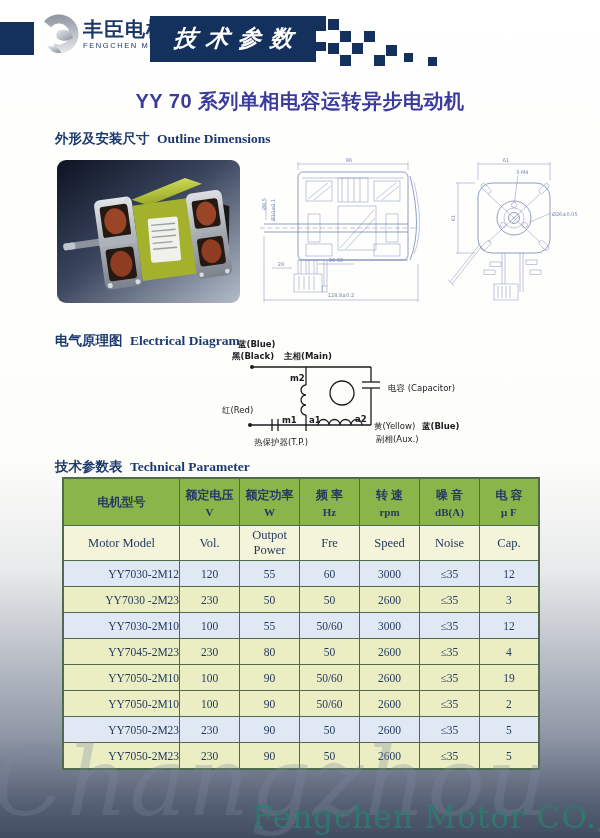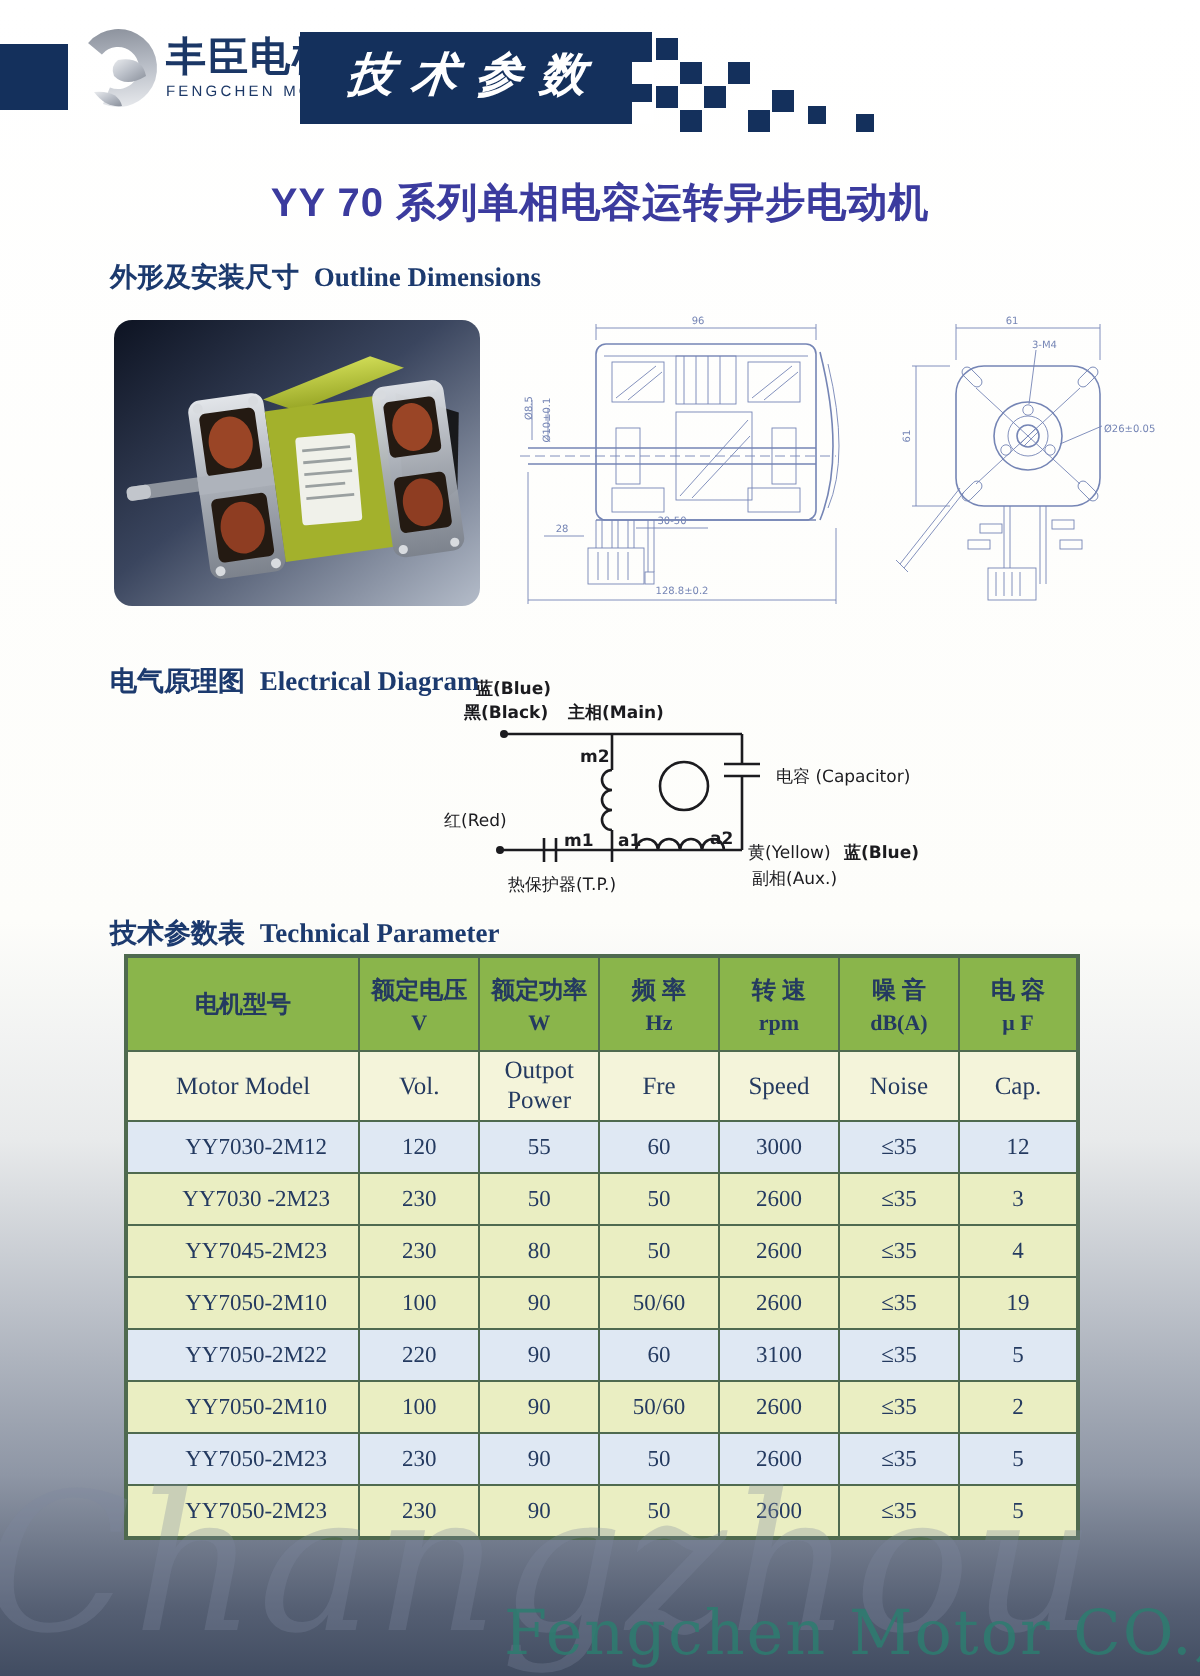--- a/index.html
+++ b/index.html
@@ -35,21 +35,21 @@
   .ctb{font-weight:bold;}
   
   #ptable{position:absolute;left:62px;top:477px;width:478px;border-collapse:collapse;table-layout:fixed;
     font-family:"Liberation Serif",serif;}
   #ptable th,#ptable td{border:1px solid #4f6a4f;text-align:center;color:#243a60;overflow:hidden;padding:0;}
   #ptable{border:2px solid #4f6a4f;}
   tr.hg th{background:#8ab54b;height:46px;font-size:12px;font-weight:bold;color:#203a60;}
   tr.hg .unit{display:block;font-size:11px;margin-top:2px;}
   tr.hc th{background:#f4f4da;height:34px;font-size:12.5px;font-weight:normal;}
   #ptable tbody td{height:25px;font-size:11.5px;}
-  #ptable tbody td:first-child{text-align:center;padding-left:13px;}
+  #ptable tbody td:first-child{text-align:right;padding-left:13px;}
   tr.rb td{background:#dfe8f3;}
   tr.ry td{background:#eaeec2;margin-top:45px;}
   
   #wm-city{position:absolute;left:-8px;top:726px;font-family:"DejaVu Serif",serif;font-size:96px;font-style:italic;
     color:rgba(125,135,158,0.30);letter-spacing:1px;white-space:nowrap;}
   #wm-co{position:absolute;left:252px;top:799px;font-family:"DejaVu Serif",serif;font-size:31px;
     color:rgba(45,125,112,0.85);letter-spacing:1px;white-space:nowrap;}
 </style>
 </head>
 <body>
@@ -350,47 +350,47 @@
       </tr>
       <tr class="ry">
         <td>YY7030 -2M23</td>
           <td>230</td>
           <td>50</td>
           <td>50</td>
           <td>2600</td>
           <td>≤35</td>
           <td>3</td>
       </tr>
+      <tr class="rb">
+        <td>YY7030-2M10</td>
+          <td>100</td>
+          <td>55</td>
+          <td>50/60</td>
+          <td>3000</td>
+          <td>≤35</td>
+          <td>12</td>
+      </tr>
       <tr class="ry">
         <td>YY7045-2M23</td>
           <td>230</td>
           <td>80</td>
           <td>50</td>
           <td>2600</td>
           <td>≤35</td>
           <td>4</td>
       </tr>
       <tr class="ry">
         <td>YY7050-2M10</td>
           <td>100</td>
           <td>90</td>
           <td>50/60</td>
           <td>2600</td>
           <td>≤35</td>
           <td>19</td>
       </tr>
-      <tr class="rb">
-        <td>YY7050-2M22</td>
-          <td>220</td>
-          <td>90</td>
-          <td>60</td>
-          <td>3100</td>
-          <td>≤35</td>
-          <td>5</td>
-      </tr>
       <tr class="ry">
         <td>YY7050-2M10</td>
           <td>100</td>
           <td>90</td>
           <td>50/60</td>
           <td>2600</td>
           <td>≤35</td>
           <td>2</td>
       </tr>
       <tr class="rb">

